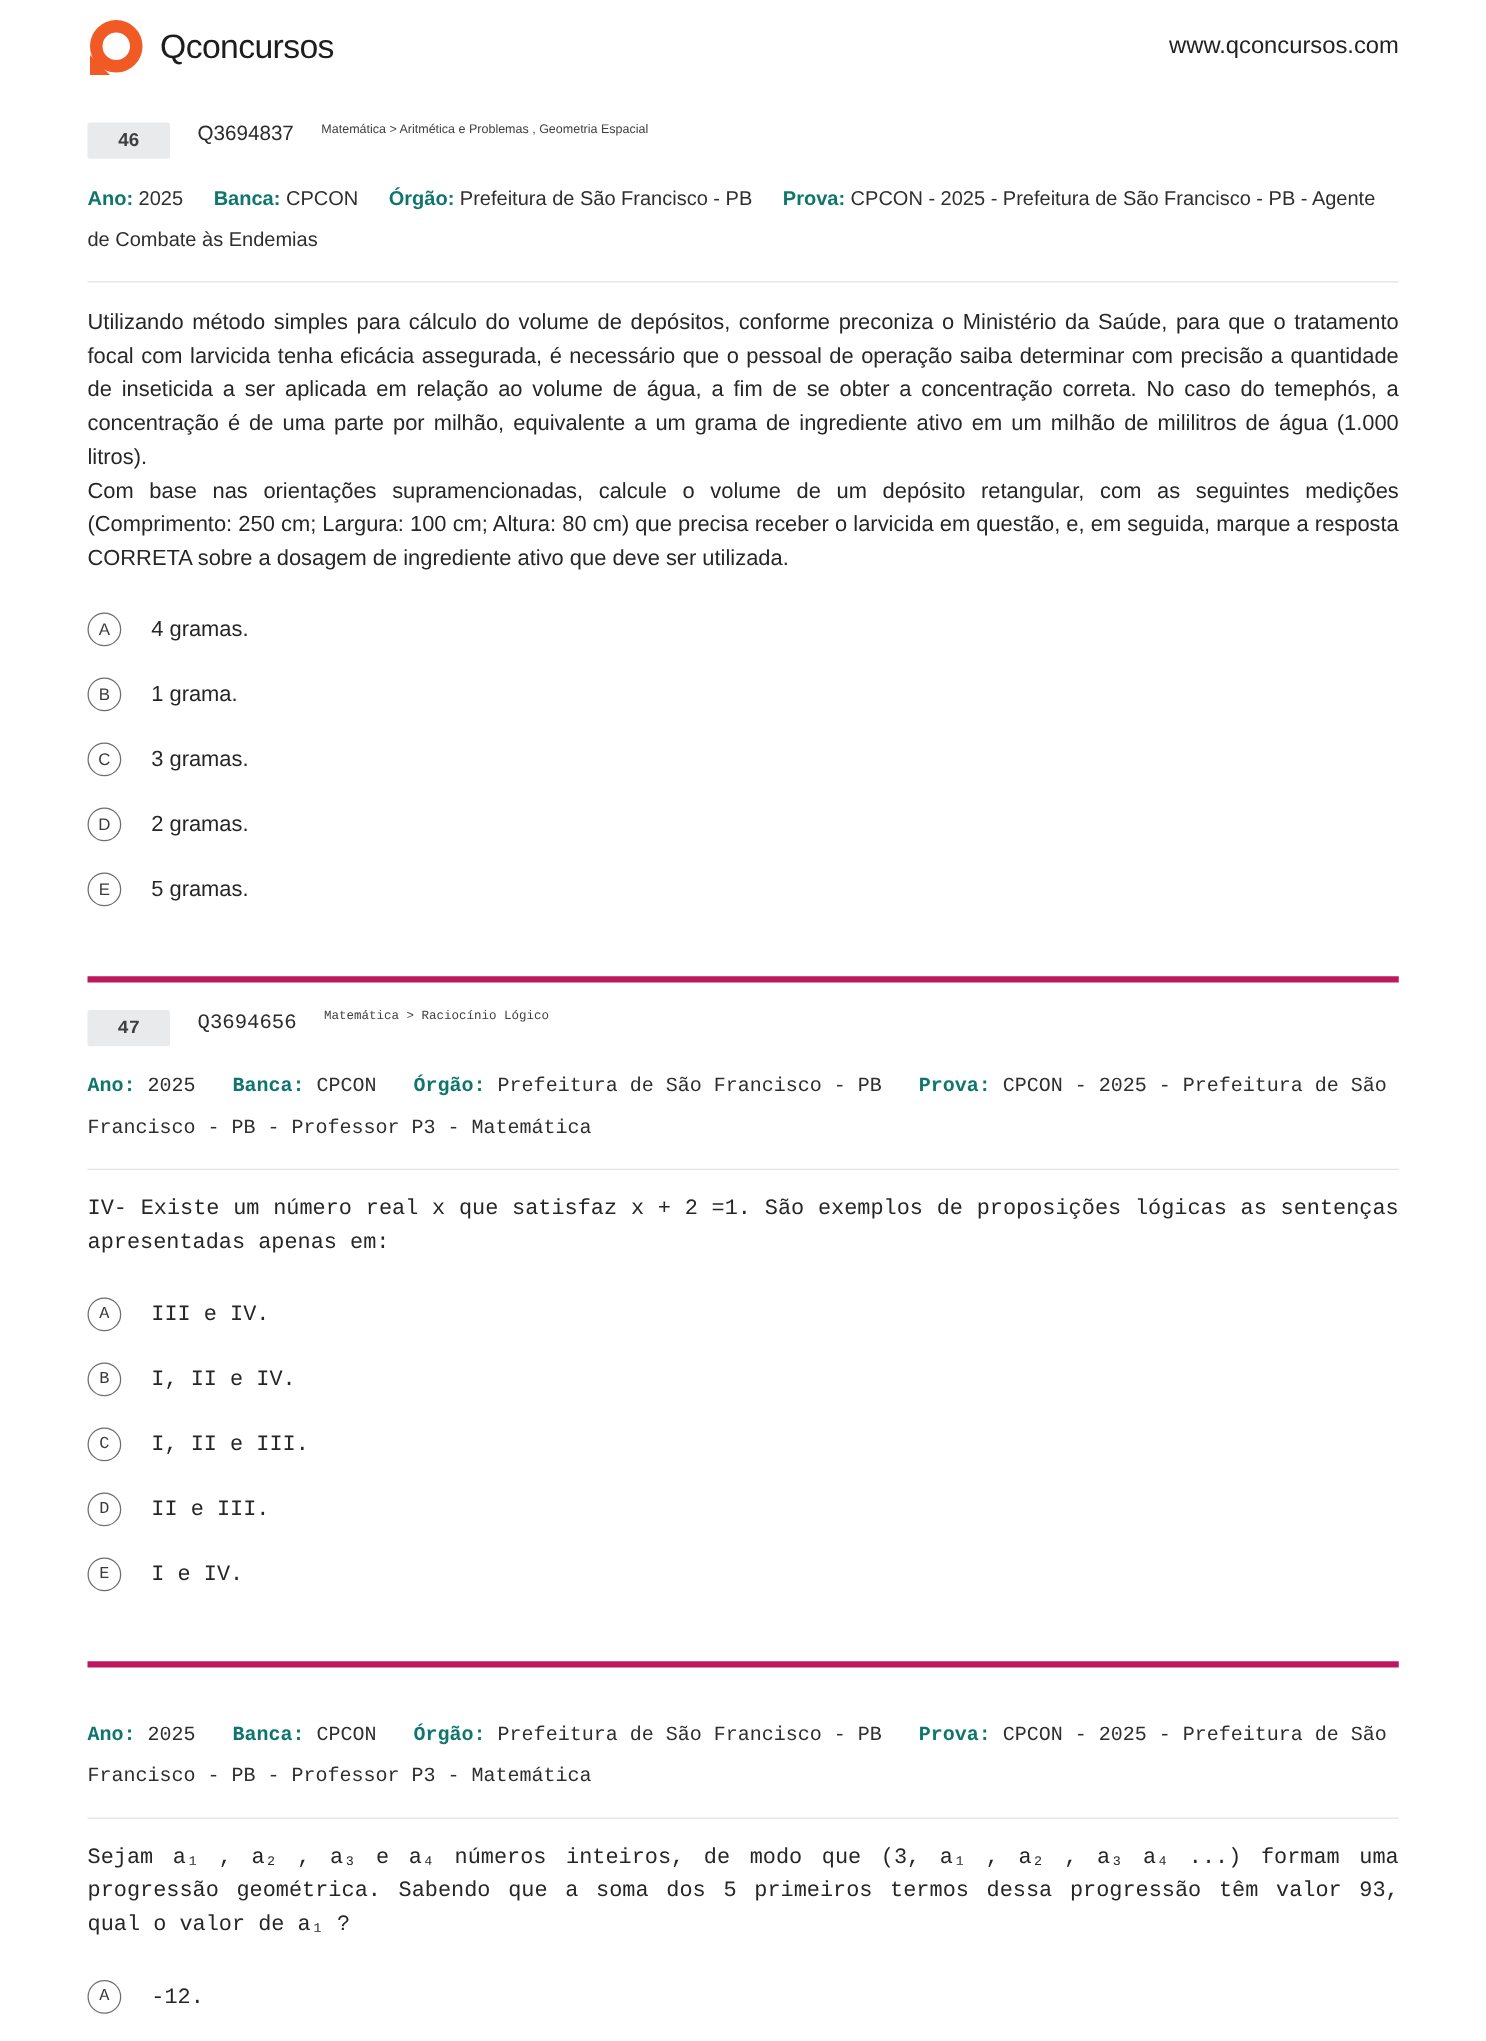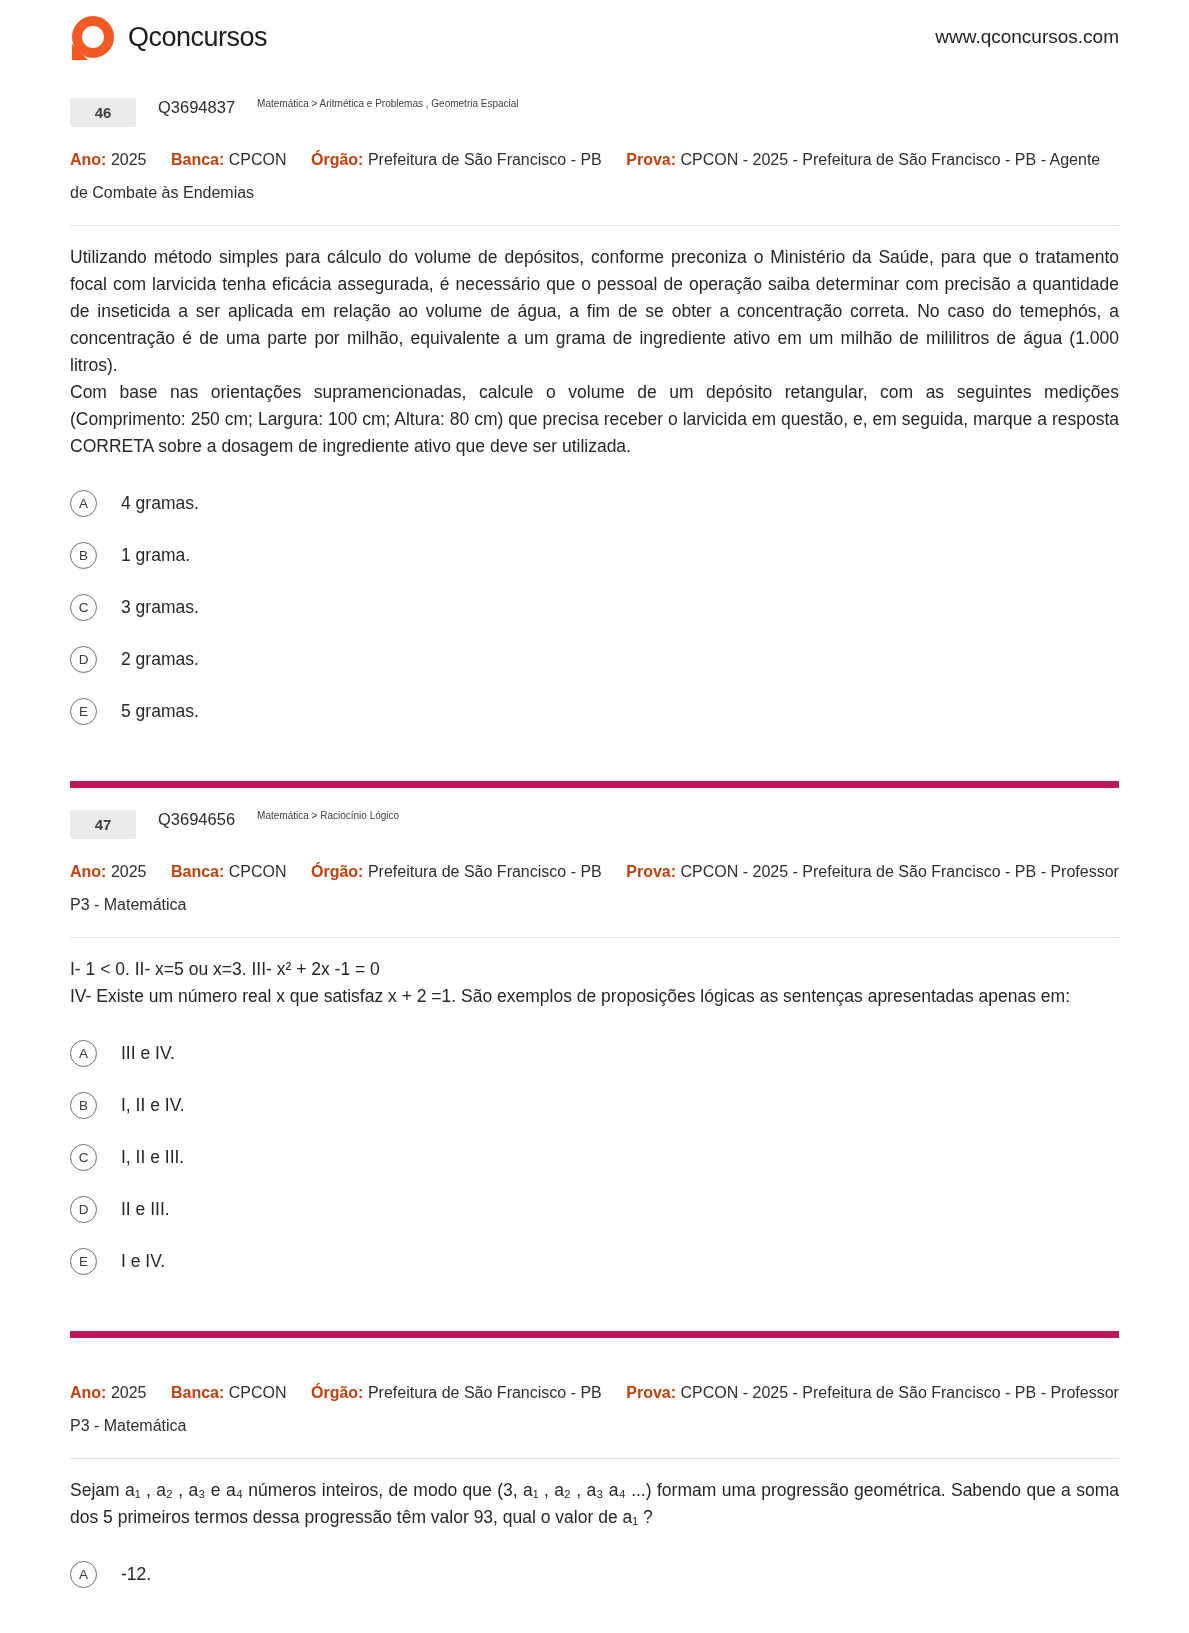--- a/index.html
+++ b/index.html
@@ -38,42 +38,43 @@
   }
   .brand-name { font-size: 27px; font-weight: normal; color: #1d1d1d; letter-spacing: -0.5px; }
   .site-url { font-size: 19px; color: #222222; }
 
   
   .content { padding: 10px 70px 170px 70px; }
 
   .question { padding-top: 22px; }
   .question + .question {
     margin-top: 56px;
-    border-top: 7px solid #be185d;
+    border-top: 5px solid #be185d;
+    font-family: Liberation Mono, monospace;
   }
 
   .q-header { display: flex; align-items: flex-start; gap: 22px; }
   .q-badge {
     display: inline-flex;
     align-items: center;
     justify-content: center;
     min-width: 66px;
     height: 29px;
     background: #e8eaec;
     color: #3f3f3f;
     font-size: 15px;
     font-weight: bold;
     border-radius: 2px;
   }
   .q-code { font-size: 16.5px; color: #2b2b2b; }
   .q-subject { font-size: 10px; color: #404040; }
 
   .q-meta { margin-top: 16px; font-size: 16px; color: #2e2e2e; line-height: 33px; }
   .meta-item { margin-right: 20px; }
-  .meta-item b { color: #c2410c; }
+  .meta-item b { color: #0f766e; }
 
   .meta-divider {
     border: none;
     border-top: 1px solid #e2e2e2;
     margin: 16px 0 18px 0;
   }
 
   .q-body p {
     font-size: 17.5px;
     line-height: 27px;
@@ -168,21 +169,20 @@
         <span class="q-subject">Matemática &gt; Raciocínio Lógico</span>
       </div>
       <div class="q-meta">
         <span class="meta-item"><b>Ano:</b> <span>2025</span></span>
         <span class="meta-item"><b>Banca:</b> <span>CPCON</span></span>
         <span class="meta-item"><b>Órgão:</b> <span>Prefeitura de São Francisco - PB</span></span>
         <span class="meta-item"><b>Prova:</b> <span>CPCON - 2025 - Prefeitura de São Francisco - PB - Professor P3 - Matemática</span></span>
       </div>
       <hr class="meta-divider">
       <div class="q-body">
-        <p>I- 1 &lt; 0. II- x=5 ou x=3.  III- x² + 2x -1 = 0</p>
         <p>IV- Existe um número real x que satisfaz x + 2 =1. São exemplos de proposições lógicas as sentenças apresentadas apenas em:</p>
       </div>
       <div class="q-options">
         <div class="option">
           <span class="opt-circle">A</span>
           <span class="opt-text">III e IV.</span>
         </div>
         <div class="option">
           <span class="opt-circle">B</span>
           <span class="opt-text">I, II e IV.</span>

